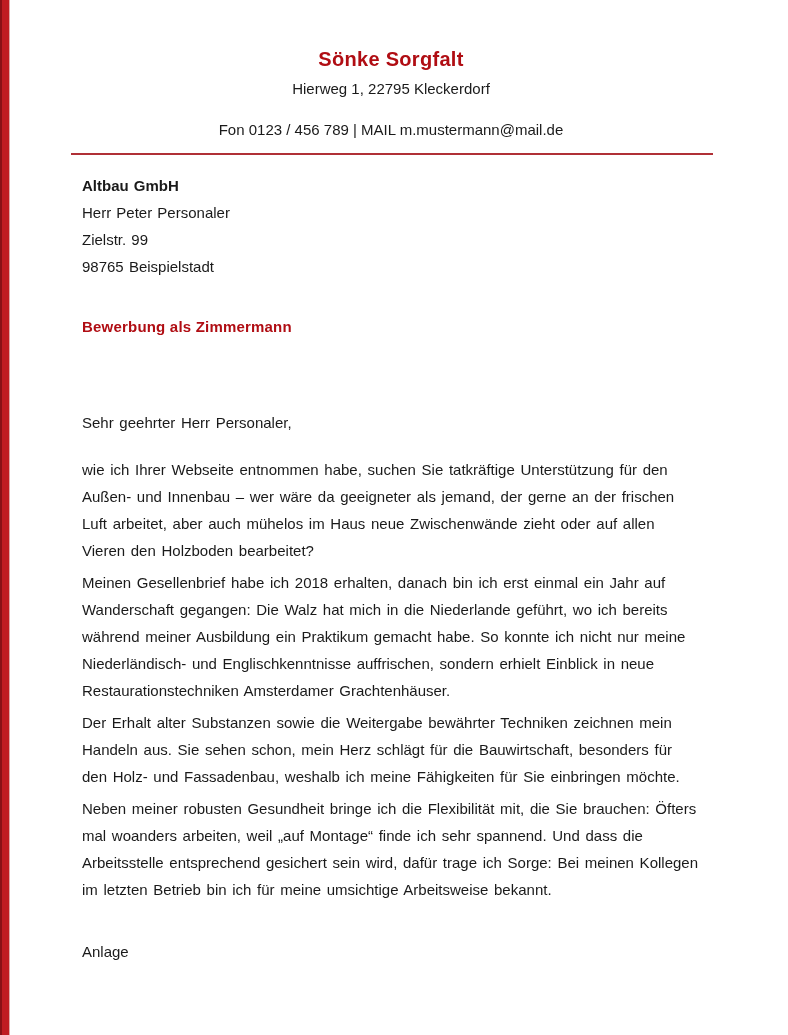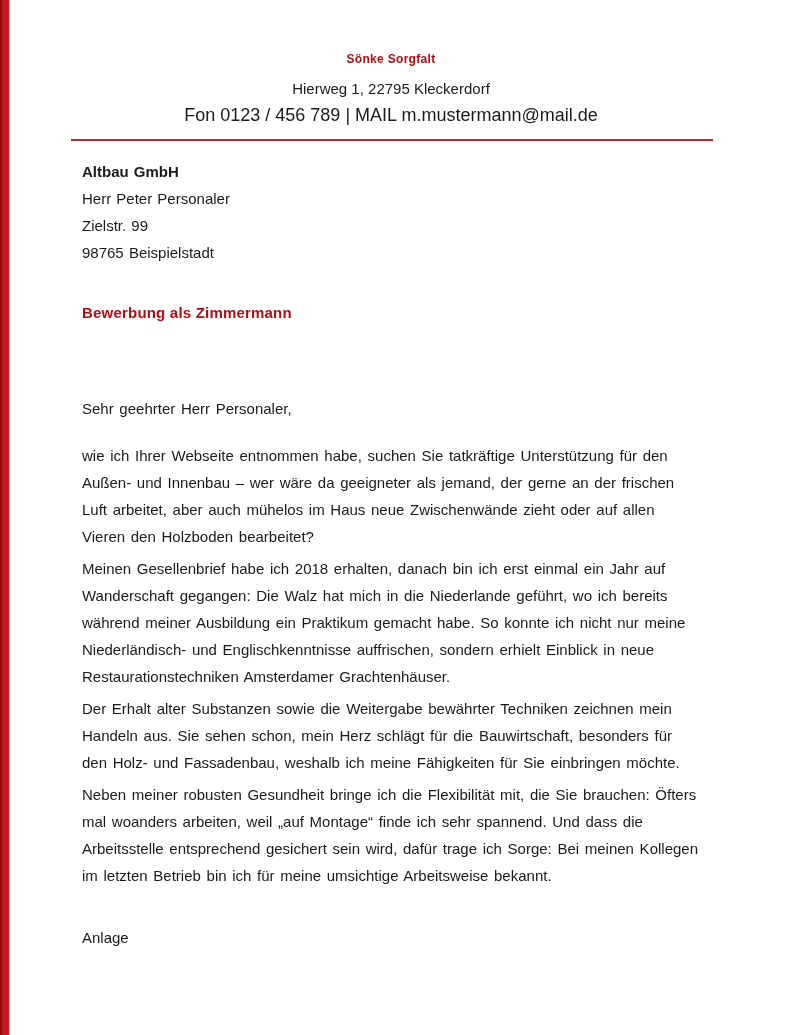--- a/index.html
+++ b/index.html
@@ -35,34 +35,34 @@
     position: absolute;
     left: 82px;
     top: 0;
     width: 618px;
   }
   .letterhead {
     text-align: center;
     padding-top: 47px;
   }
   .sender-name {
-    font-size: 12px;
+    font-size: 20px;
     font-weight: bold;
     letter-spacing: 0.3px;
     line-height: 24px;
     color: var(--accent, #b00d13);
   }
   .sender-address {
     margin-top: 8px;
     font-size: 15px;
     line-height: 19px;
   }
   .sender-contact {
-    margin-top: 8px;
-    font-size: 18px;
+    margin-top: 22px;
+    font-size: 15px;
     line-height: 19px;
   }
   .rule {
     height: 0;
     border-top: 2px solid var(--rule, #b03036);
     margin: 14px -13px 0 -11px;
   }
   .date-line {
     margin-top: 21px;
     text-align: right;

